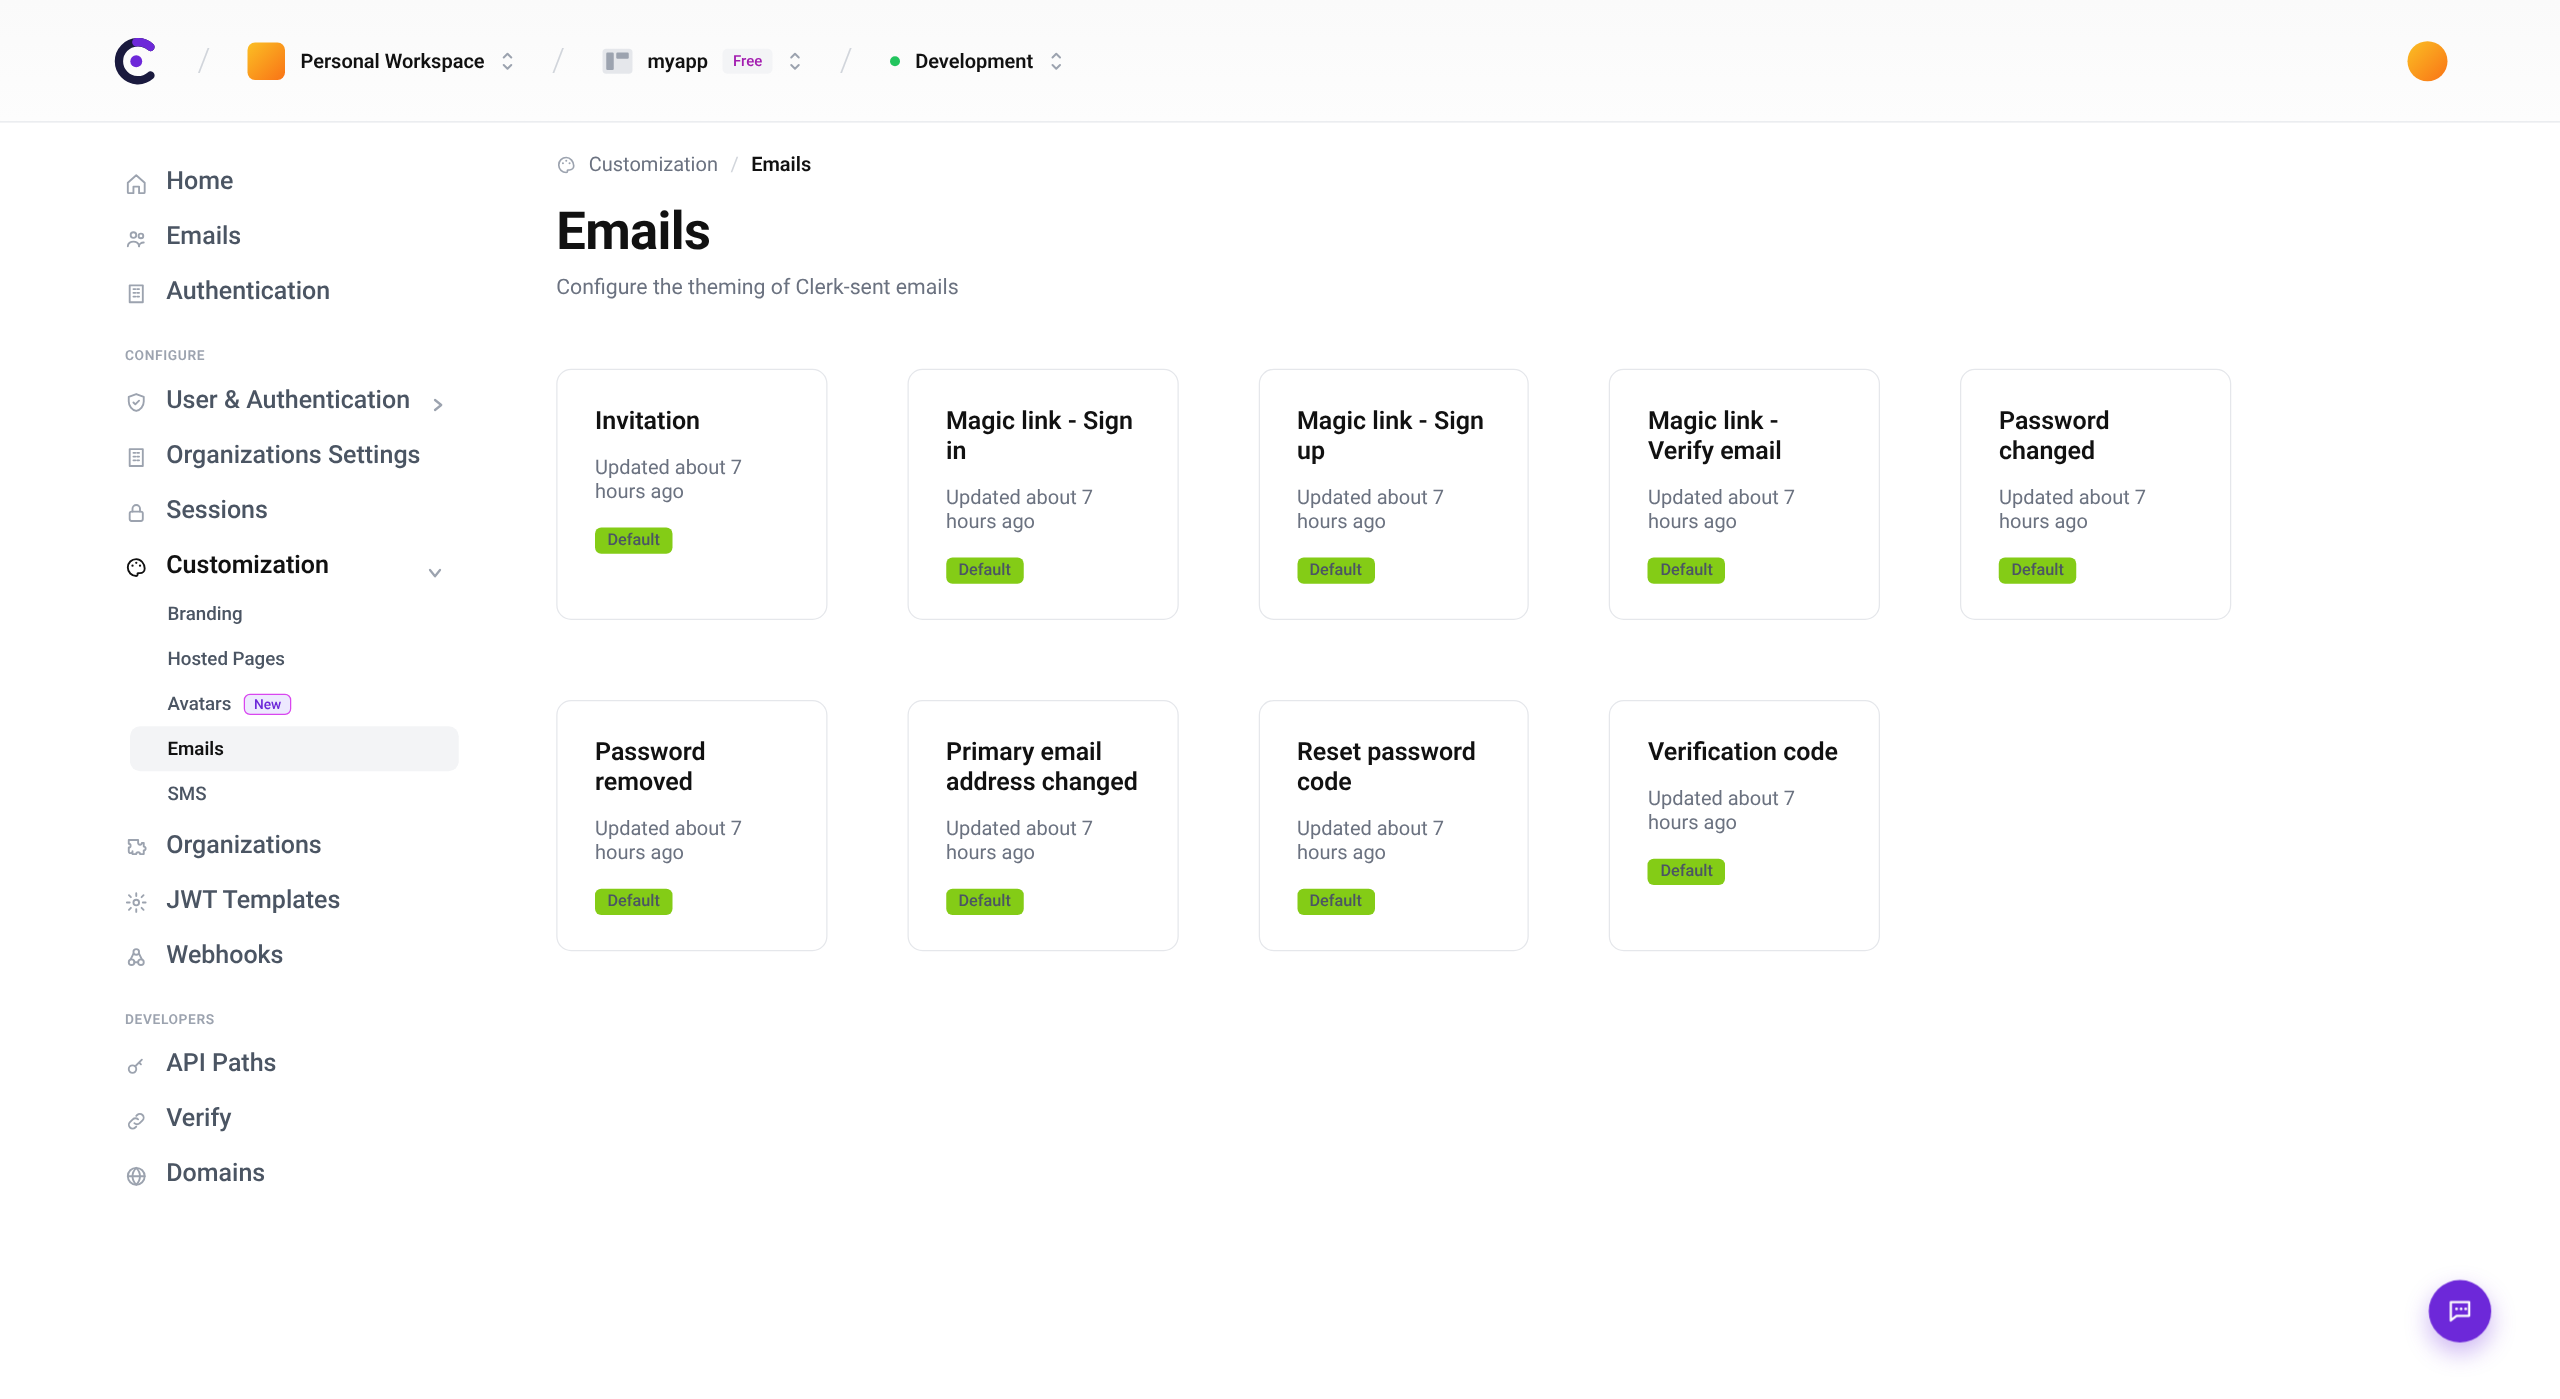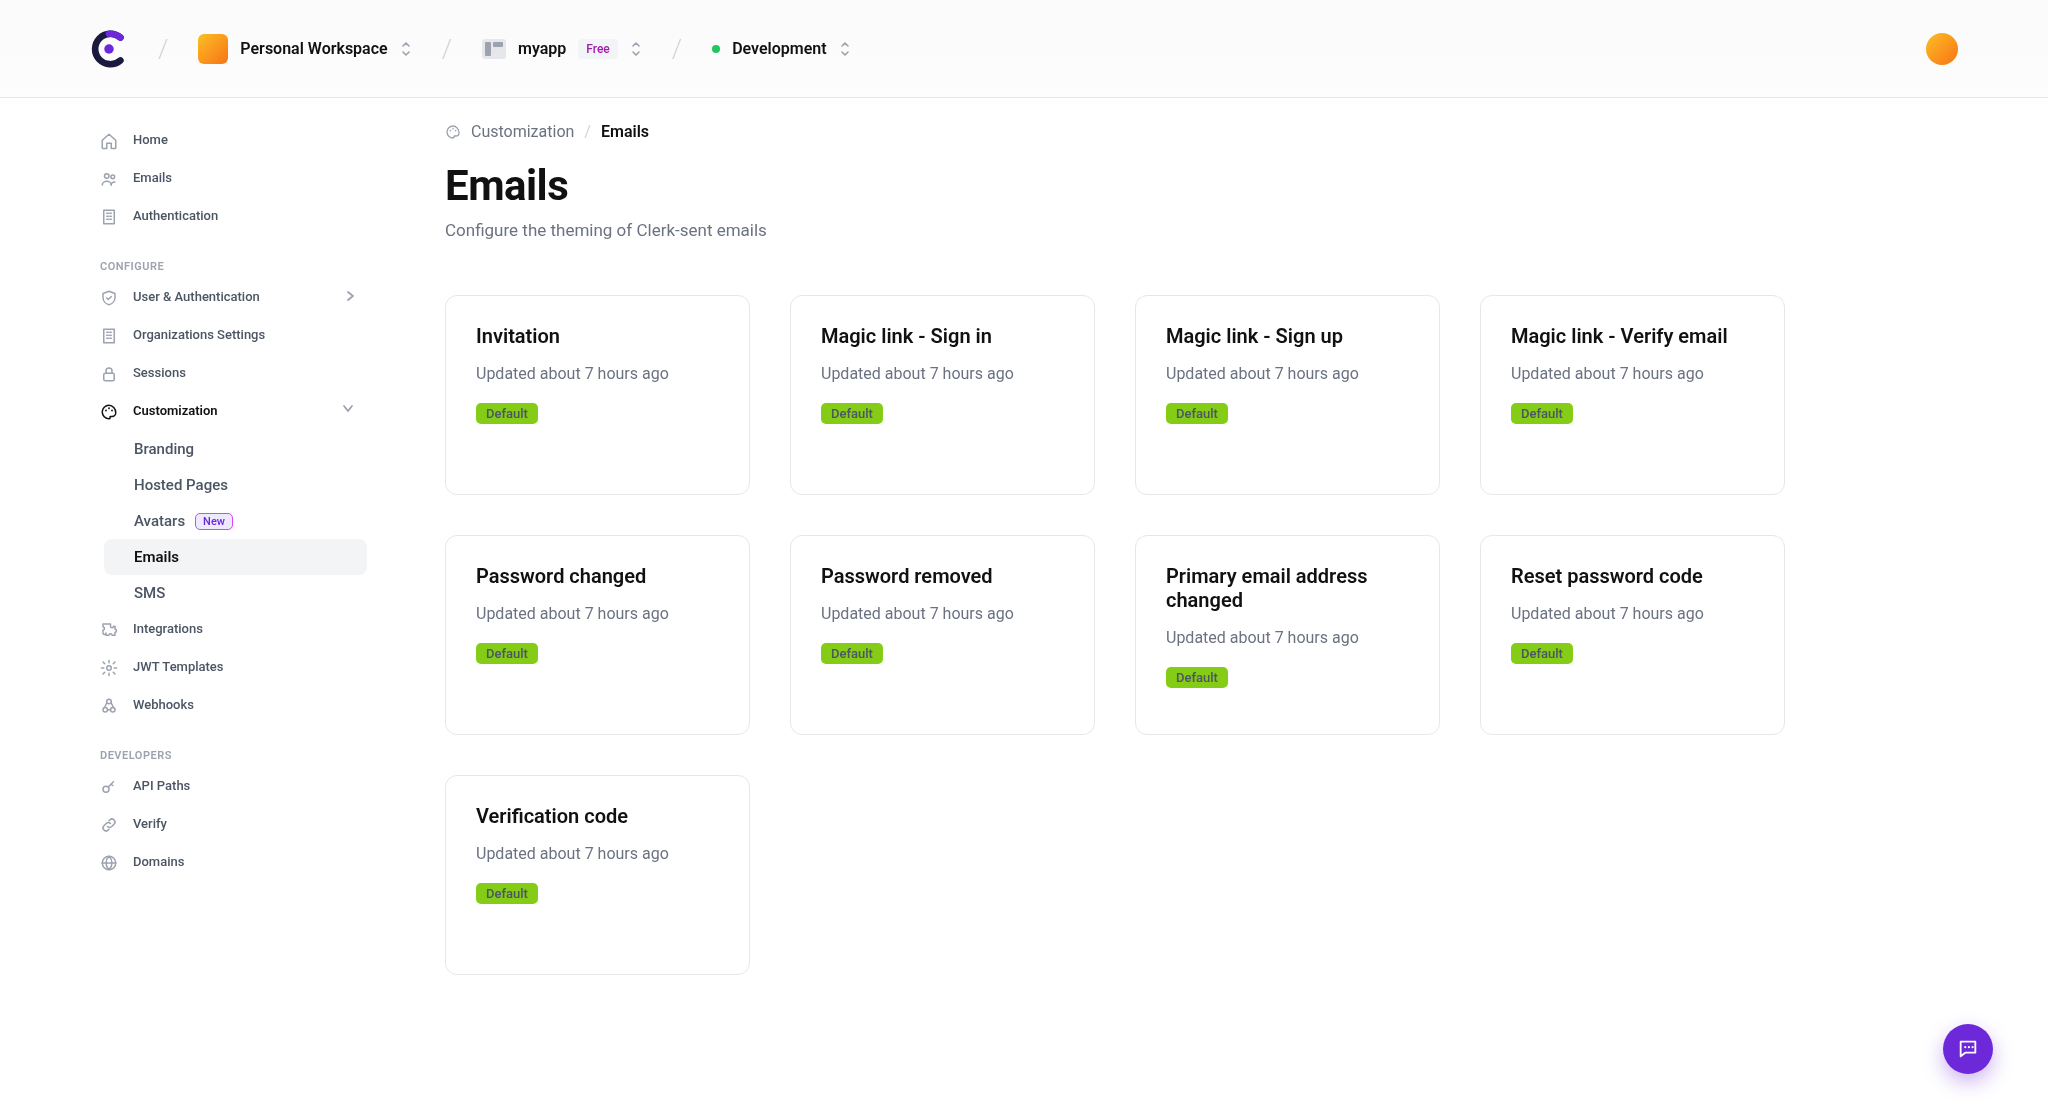--- a/index.html
+++ b/index.html
@@ -101,26 +101,26 @@
     }
     .layout {
       display: flex;
     }
     .sidebar {
       width: 395px;
       padding: 24px 28px 24px 88px;
     }
     .nav-item {
       display: flex;
-      align-items: flex-start;
+      align-items: flex-end;
       gap: 15px;
       padding: 10px 12px;
       border-radius: 8px;
       color: #4b5563;
-      font-size: 13px;
+      font-size: 20px;
       font-weight: 500;
       cursor: pointer;
       position: relative;
     }
     .nav-item.active {
       color: #111;
       font-weight: 600;
     }
     .nav-item .nav-icon {
       width: 18px;
@@ -194,22 +194,22 @@
       letter-spacing: -0.5px;
     }
     .page-subtitle {
       font-size: 17px;
       color: #6b7280;
       margin-top: 10px;
       margin-bottom: 55px;
     }
     .card-grid {
       display: grid;
-      grid-template-columns: repeat(4, 1fr);
-      gap: 40px;
+      grid-template-columns: repeat(5, 1fr);
+      gap: 64px;
     }
     .email-card {
       border: 1px solid #e5e7eb;
       border-radius: 12px;
       padding: 28px 30px;
       background: #fff;
       cursor: pointer;
       min-height: 200px;
     }
     .card-title {
@@ -398,21 +398,21 @@
           <span>SMS</span>
         </div>
       </div>
     <div id="nav-configure-tail">
         <div class="nav-item">
           <span>
             <svg class="nav-icon" viewBox="0 0 24 24">
               <path d="M10 4h4v3a2 2 0 1 0 4 0h2v4a2 2 0 1 1 0 4v4h-4a2 2 0 1 0-4 0H8v-3a2 2 0 1 1-4 0V12a2 2 0 1 0 0-4V4h6z" fill="none" stroke="currentColor" stroke-width="2" stroke-linecap="round" stroke-linejoin="round"></path>
             </svg>
           </span>
-          <span>Integrations</span>
+          <span>Organizations</span>
         </div>
         <div class="nav-item">
           <span>
             <svg class="nav-icon" viewBox="0 0 24 24">
               <circle cx="12" cy="12" r="3" fill="none" stroke="currentColor" stroke-width="2" stroke-linecap="round" stroke-linejoin="round"></circle>
               <path d="M12 2v3M12 19v3M4.2 4.2l2.1 2.1M17.7 17.7l2.1 2.1M2 12h3M19 12h3M4.2 19.8l2.1-2.1M17.7 6.3l2.1-2.1" fill="none" stroke="currentColor" stroke-width="2" stroke-linecap="round" stroke-linejoin="round"></path>
             </svg>
           </span>
           <span>JWT Templates</span>
         </div>

